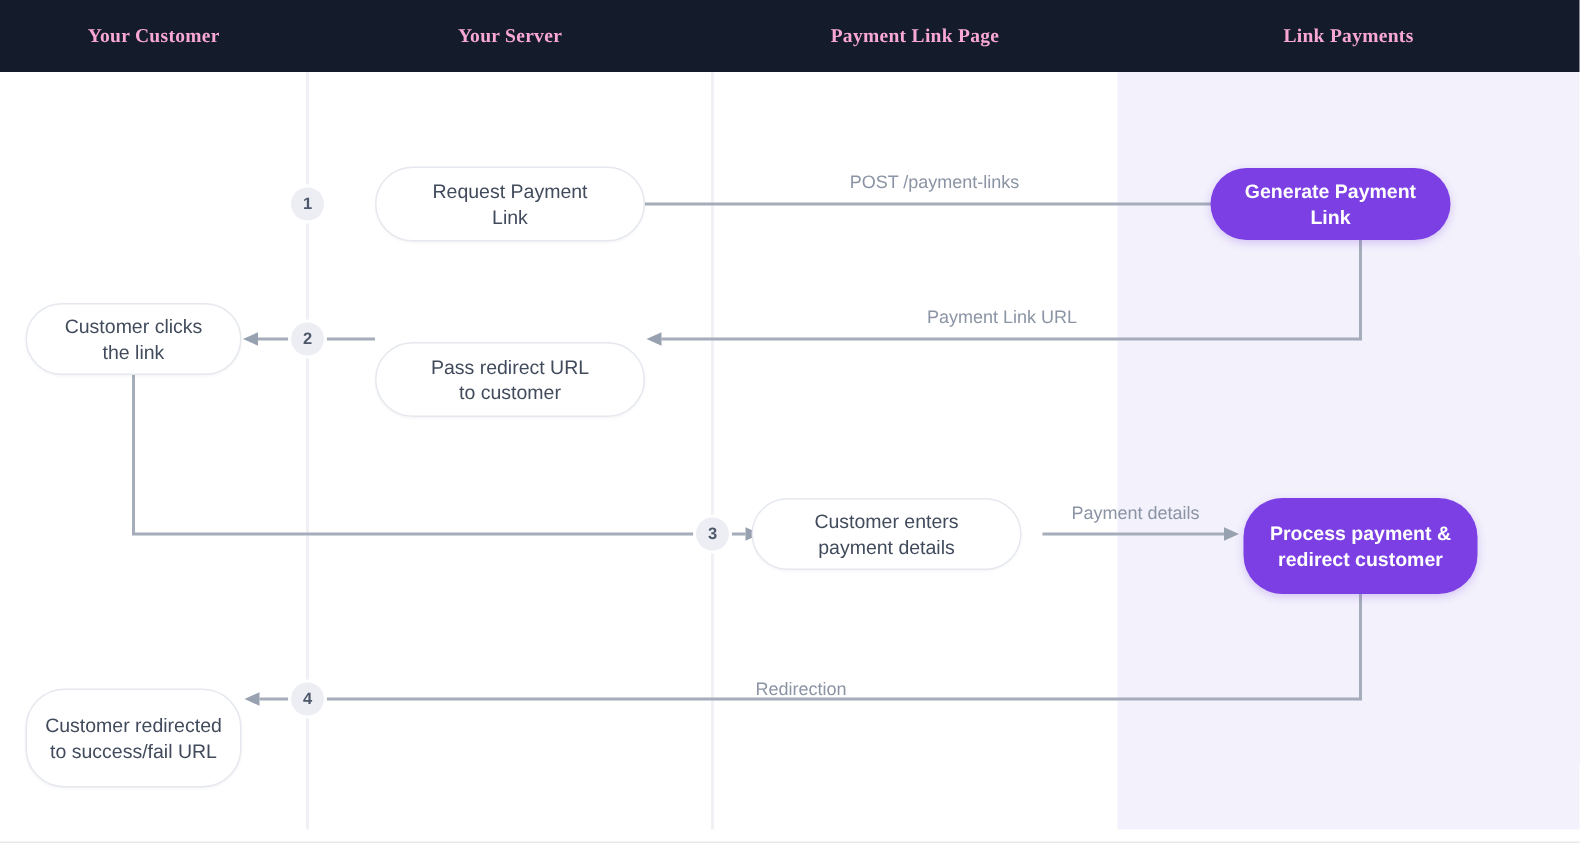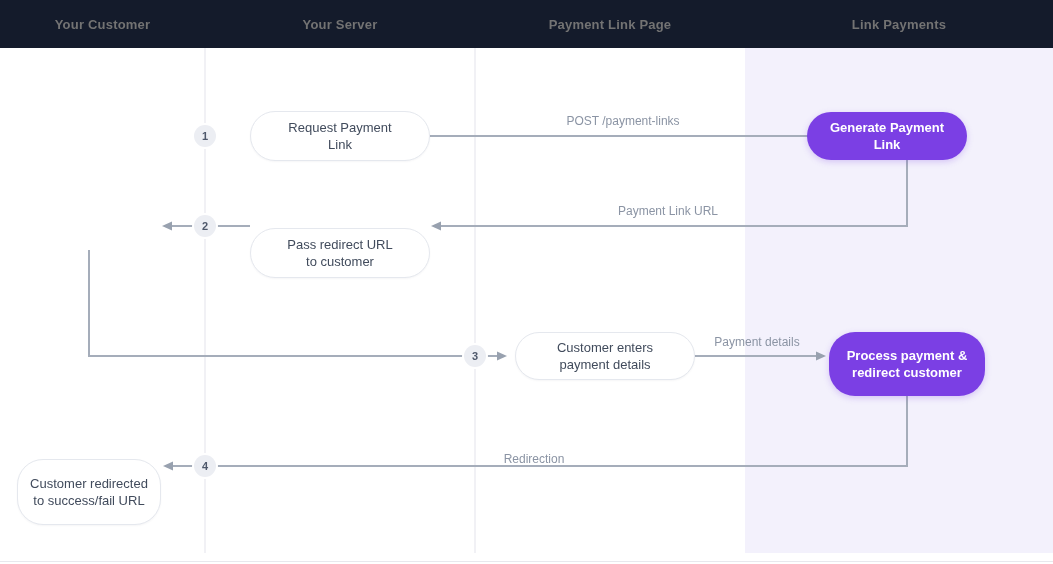--- a/index.html
+++ b/index.html
@@ -14,24 +14,25 @@
   .lane-header {
     position: absolute; top: 0; left: 0; width: 1053px; height: 48px;
     background: #141b2b;
     display: grid;
     grid-template-columns: 205px 270px 270px 308px;
     align-items: center;
     z-index: 5;
   }
   .lane-header span {
     text-align: center;
-    color: #737373;
+    color: #f9a8d4;
     font-size: 13px;
     font-weight: 700;
     letter-spacing: .2px;
+    font-family: Liberation Serif, serif;
   }
   
   .canvas { position: absolute; top: 0; left: 0; width: 1053px; height: 564px; }
   .lane-bg-super {
     position: absolute; top: 48px; left: 745px; width: 308px; height: 505px;
     background: #f3f1fc;
   }
   .lane-divider {
     position: absolute; top: 48px; width: 2px; height: 505px;
     background: #f1f1f5;
@@ -131,27 +132,31 @@
   <div class="node white" style="left:250px; top:111px; width:180px; height:50px;">
     <span>Request Payment</span>
     <span>Link</span>
   </div>
 
   <div class="node purple" style="left:807px; top:112px; width:160px; height:48px;">
     <span>Generate Payment</span>
     <span>Link</span>
   </div>
 
+  <div class="node white" style="left:17px; top:202px; width:144px; height:48px;">
+    <span>Customer clicks</span>
+    <span>the link</span>
+  </div>
 
   <div class="node white" style="left:250px; top:201px; width:180px; height:50px;margin-top:27px;">
     <span>Pass redirect URL</span>
     <span>to customer</span>
   </div>
 
-  <div class="node white" style="left:515px; top:332px; width:180px; height:48px;">
+  <div class="node white" style="left:501px; top:332px; width:180px; height:48px;">
     <span>Customer enters</span>
     <span>payment details</span>
   </div>
 
   <div class="node purple" style="left:829px; top:332px; width:156px; height:64px;">
     <span>Process payment &amp;</span>
     <span>redirect customer</span>
   </div>
 
   <div class="node white" style="left:17px; top:423px; width:144px; height:66px;margin-top:36px;">

